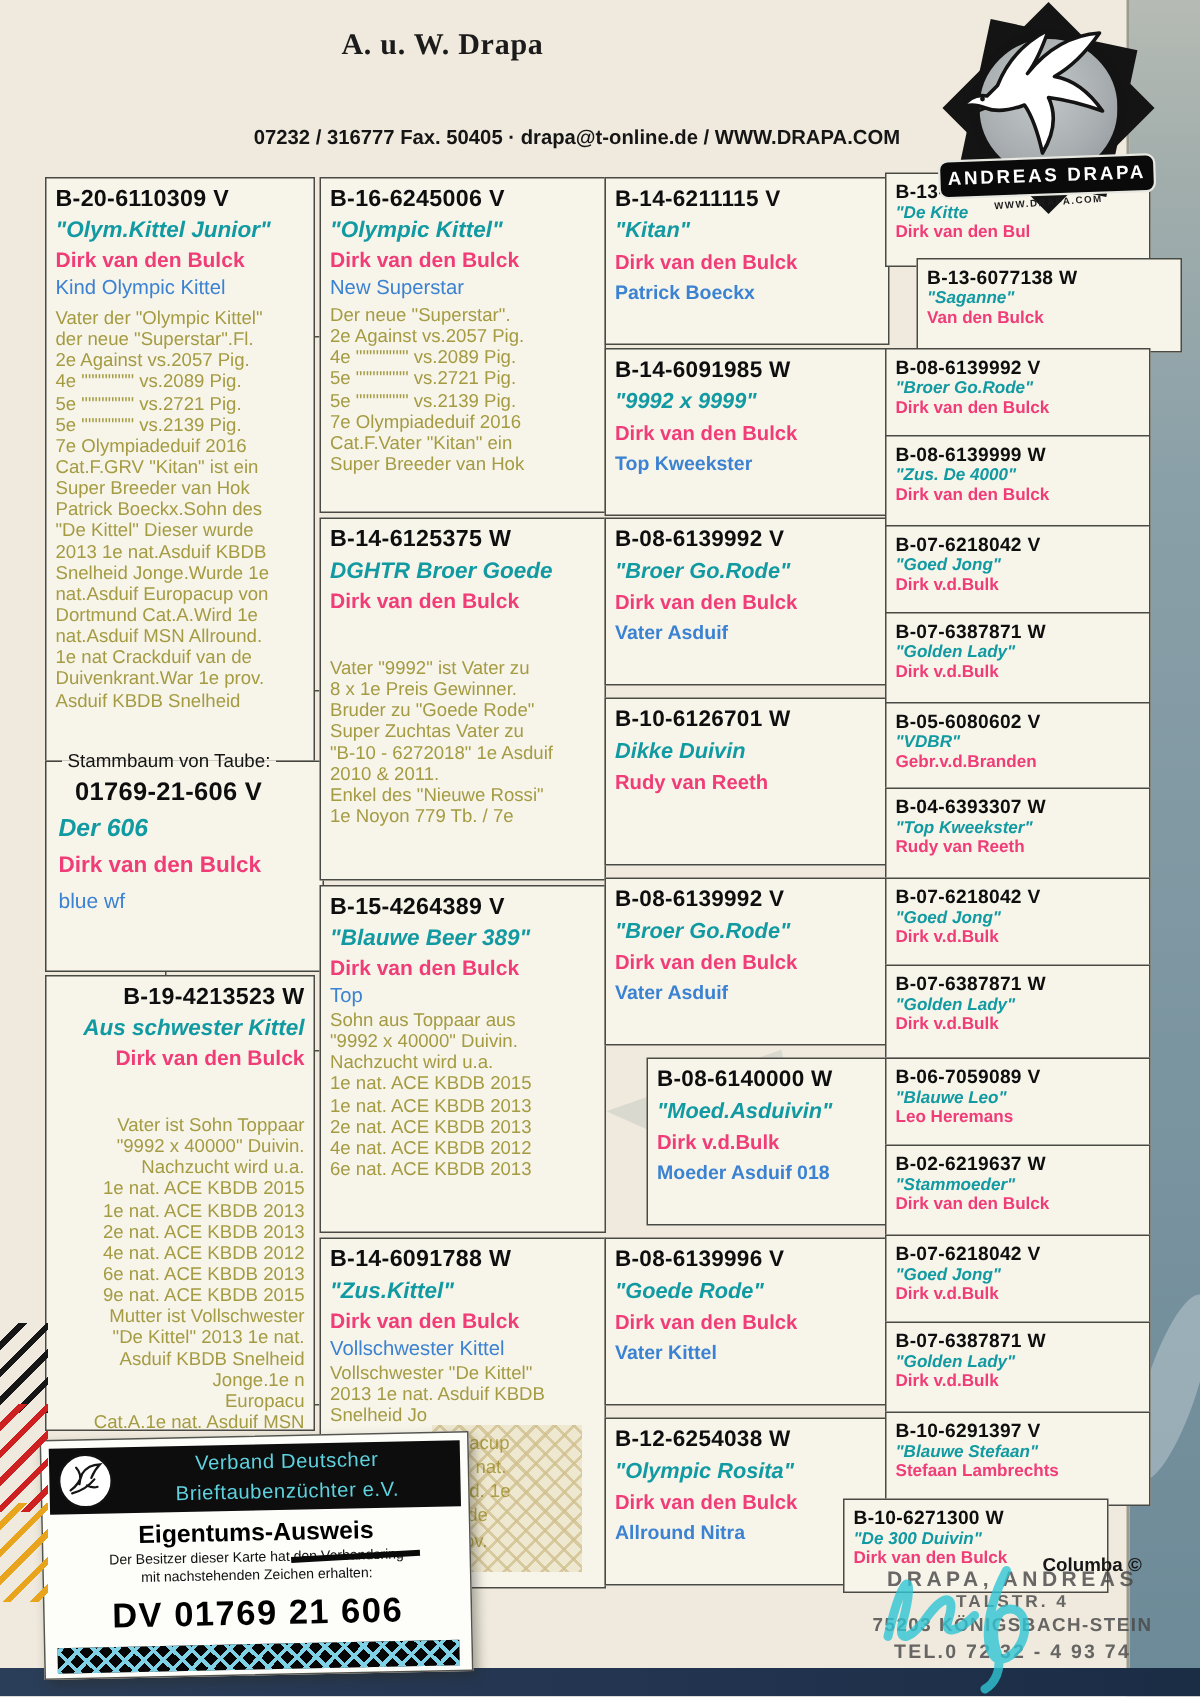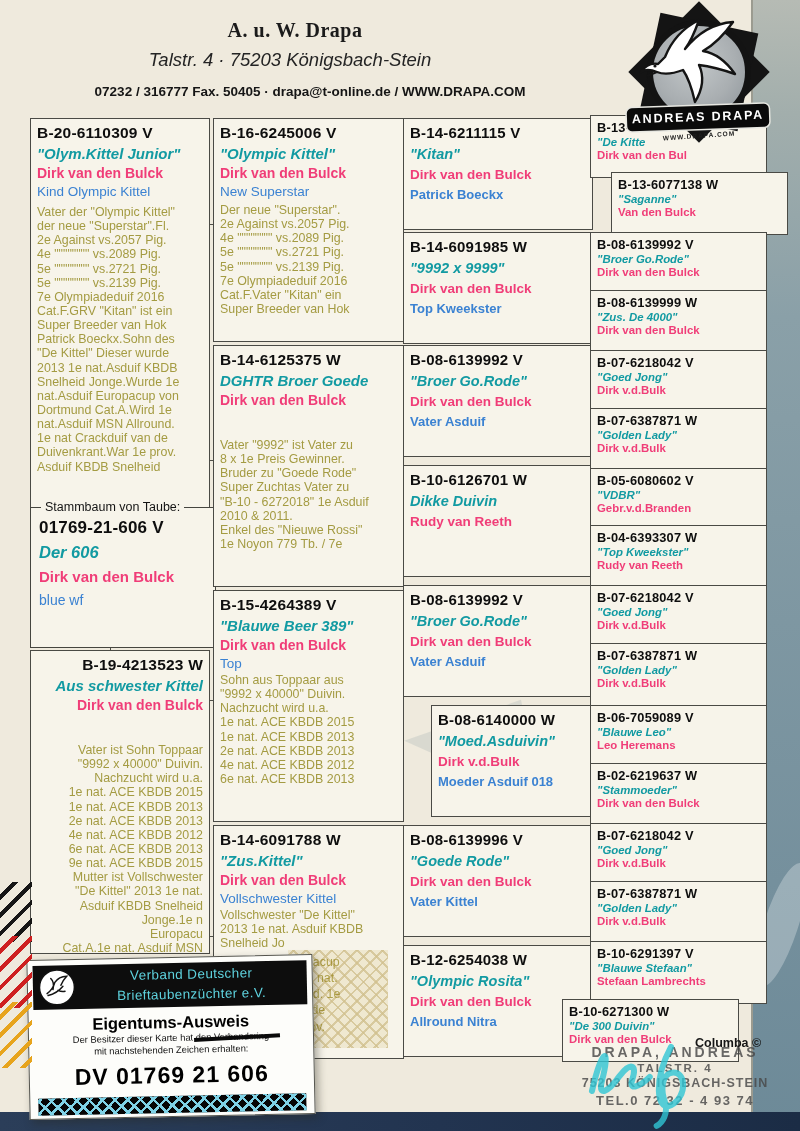--- a/index.html
+++ b/index.html
@@ -15,42 +15,42 @@
     background:linear-gradient(90deg,#2b3e59 0%,#223450 55%,#1b2c45 100%);}
   .speck{position:absolute;left:736px;top:355px;width:7px;height:5px;background:#2a2722;border-radius:50%;z-index:9;}
   .watermark{position:absolute;left:415px;top:690px;width:0;height:0;z-index:1;opacity:.22;
     border-left:90px solid transparent;border-right:60px solid transparent;border-bottom:85px solid #8fa0a2;
     transform:rotate(24deg);}
   
   .h-name{position:absolute;left:10px;top:19px;width:570px;text-align:center;z-index:8;
     font-family:"Liberation Serif",serif;font-weight:bold;font-size:20px;color:#1b1b1b;letter-spacing:.5px;}
   .h-addr{position:absolute;left:10px;top:49px;width:560px;text-align:center;z-index:8;
     font-style:italic;font-size:18.5px;color:#242424;}
-  .h-contact{position:absolute;left:20px;top:84px;width:580px;text-align:center;z-index:8;
+  .h-contact{position:absolute;left:20px;top:84px;width:580px;text-align:right;z-index:8;
     font-weight:bold;font-size:13.5px;color:#151515;}
   
   .box{position:absolute;background:#f7f4ea;border:1px solid #4a4a45;padding:5px 6px;overflow:hidden;z-index:10;}
   .ring{font-weight:bold;color:#0e0e0e;font-size:15.5px;letter-spacing:.2px;white-space:nowrap;}
   .pname{font-style:italic;font-weight:bold;color:var(--teal);font-size:15px;white-space:nowrap;margin-top:3px;}
   .owner{font-weight:bold;color:var(--pink);font-size:14px;white-space:nowrap;margin-top:3px;}
   .note{color:var(--blue);font-size:13.5px;margin-top:3px;white-space:nowrap;}
   .note:empty{display:none;}
   .bodytxt{color:var(--olive);font-size:12.4px;line-height:1.14;margin-top:6px;white-space:pre-line;}
   .mid .ring{font-size:15px;} .mid .pname{font-size:14.5px;margin-top:5px;}
   .mid .owner{font-size:13.5px;margin-top:5px;} .mid .note{font-size:13px;margin-top:5px;font-weight:bold;}
   .small{padding:4px 6px;}
   .small .ring{font-size:12.8px;} .small .pname{font-size:11.4px;margin-top:1px;}
   .small .owner{font-size:11.4px;margin-top:1px;}
   .frag{position:absolute;left:74px;top:128px;color:var(--olive);font-size:12.4px;line-height:1.3;white-space:pre-line;}
   .conn{position:absolute;background:#4e4e48;z-index:7;}
   
   .subject{position:absolute;left:30px;top:500px;width:168px;height:138px;z-index:10;
     background:#f7f4ea;border:1px solid #45453f;margin:0;padding:4px 8px;}
   .subject legend{font-size:12.5px;color:#141414;padding:0 4px;margin-left:2px;}
-  .subject .ring{font-size:17px;}
+  .subject .ring{font-size:17px;margin-left:11px;}
   .subject .pname{font-size:16.5px;margin-top:5px;}
   .subject .owner{font-size:15px;margin-top:6px;}
   .subject .note{font-size:14px;margin-top:7px;}
   
   .card-backing{position:absolute;left:288px;top:950px;width:100px;height:98px;z-index:14;opacity:.5;
     background-color:rgba(214,190,120,.45);
     background-image:repeating-linear-gradient(45deg,rgba(170,140,50,.75) 0 2px,transparent 2px 9px),
                      repeating-linear-gradient(-45deg,rgba(170,140,50,.75) 0 2px,transparent 2px 9px);}
   .card{position:absolute;left:28px;top:957px;width:274px;height:148px;z-index:30;background:#fdfdfa;
     border:1px solid #55554e;box-shadow:3px 4px 8px rgba(40,40,30,.4);transform:rotate(-1.2deg);padding:5px;}
@@ -96,21 +96,20 @@
 
 <div class="page">
 
   <div class="right-band"></div>
   <div class="band-feather"></div>
   <div class="bottom-band"></div>
   <div class="speck"></div>
   <div class="watermark"></div>
 
   <div class="h-name">A. u. W. Drapa</div>
-  <div class="h-addr">Talstr. 4  ·  75203 Königsbach-Stein</div>
   <div class="h-contact">07232 / 316777 Fax. 50405  ·  drapa@t-online.de / WWW.DRAPA.COM</div>
 
   <div id="tree">
 
     <div class="box" style="left:30px;top:118px;width:166px;height:378px;">
       <div class="ring">B-20-6110309 V</div>
       <div class="pname">"Olym.Kittel Junior"</div>
       <div class="owner">Dirk van den Bulck</div>
       <div class="note">Kind Olympic Kittel</div>
       <div class="bodytxt">Vater der "Olympic Kittel"

